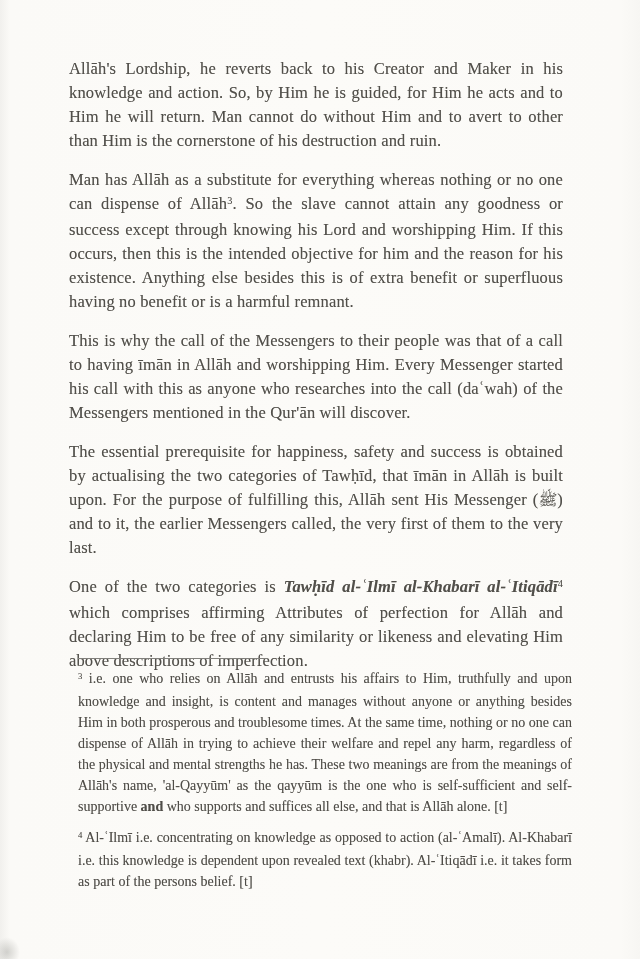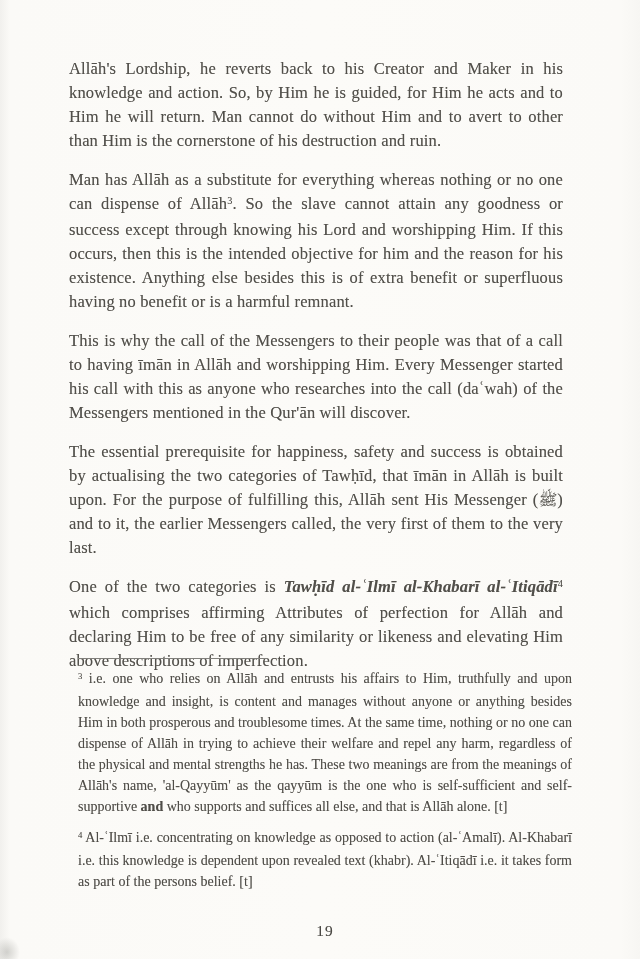--- a/index.html
+++ b/index.html
@@ -97,17 +97,16 @@
     <p class="para"><span>The essential prerequisite for happiness, safety and success is obtained by actualising the two categories of </span><span class="run-i">Tawḥīd,</span><span> that </span><span class="run-i">īmān</span><span> in Allāh is built upon. For the purpose of fulfilling this, Allāh sent His Messenger (</span><span class="run-sym">ﷺ</span><span>) and to it, the earlier Messengers called, the very first of them to the very last.</span></p>
     <p class="para"><span>One of the two categories is </span><span class="run-bi">Tawḥīd al-ʿIlmī al-Khabarī al-ʿItiqādī</span><span class="run-sup">4</span><span> which comprises affirming Attributes of perfection for Allāh and declaring Him to be free of any similarity or likeness and elevating Him above descriptions of imperfection.</span></p>
   </main>
 
   <section class="footnote-area">
     <div class="footnote-rule"></div>
     <p class="footnote"><span class="run-sup">3</span><span> i.e. one who relies on Allāh and entrusts his affairs to Him, truthfully and upon knowledge and insight, is content and manages without anyone or anything besides Him in both prosperous and troublesome times. At the same time, nothing or no one can dispense of Allāh in trying to achieve their welfare and repel any harm, regardless of the physical and mental strengths he has. These two meanings are from the meanings of Allāh's name, '</span><span class="run-i">al-Qayyūm</span><span>' as the </span><span class="run-i">qayyūm</span><span> is the one who is self-sufficient and self-supportive </span><span class="run-b">and</span><span> who supports and suffices all else, and that is Allāh alone. [t]</span></p>
     <p class="footnote"><span class="run-sup">4</span><span> </span><span class="run-i">Al-ʿIlmī</span><span> i.e. concentrating on knowledge as opposed to action (</span><span class="run-i">al-ʿAmalī</span><span>). </span><span class="run-i">Al-Khabarī</span><span> i.e. this knowledge is dependent upon revealed text (</span><span class="run-i">khabr</span><span>). </span><span class="run-i">Al-ʿItiqādī</span><span> i.e. it takes form as part of the persons belief. [t]</span></p>
   </section>
 
-  <div class="page-number">19</div>
 
   <div class="scan-smudge"></div>
 
 </div>
 
 </body></html>

